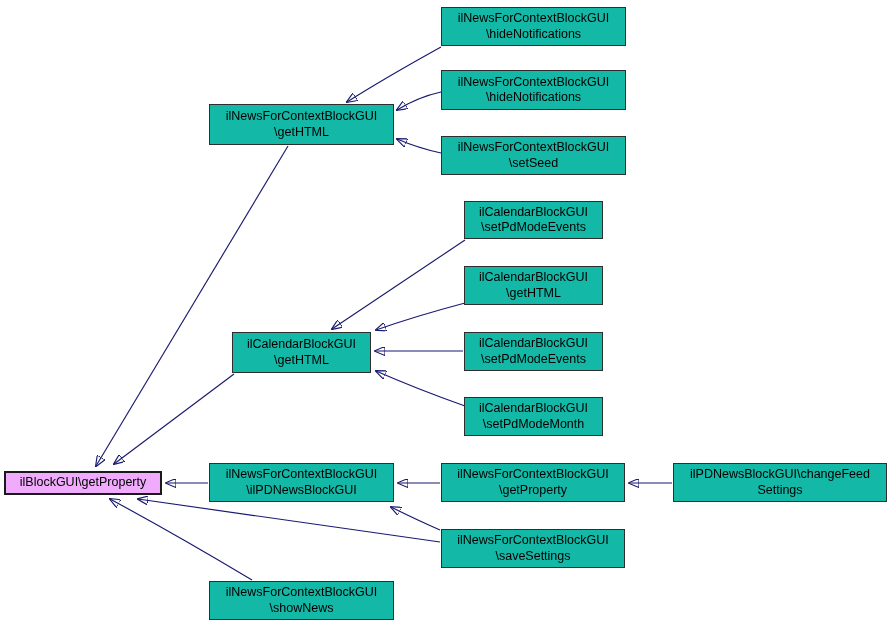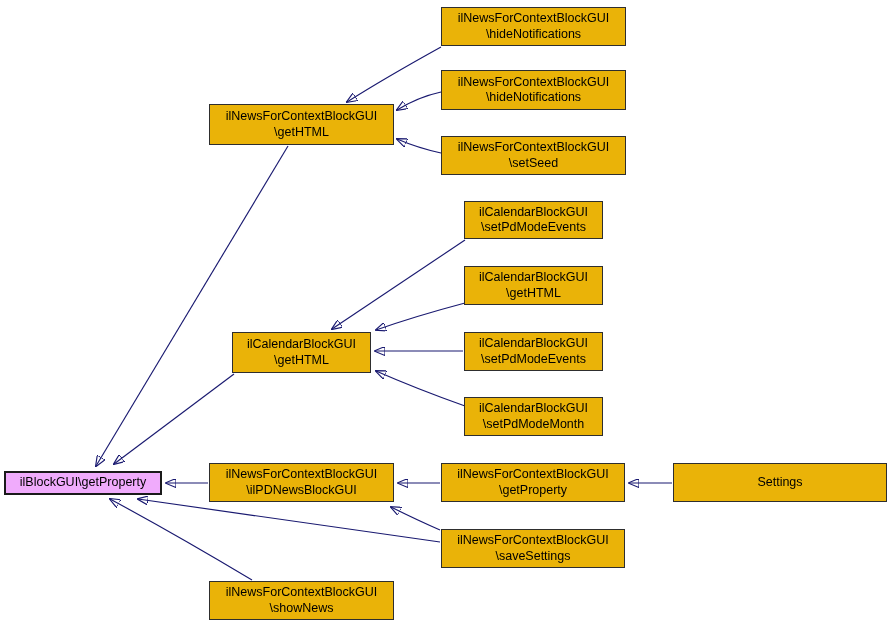--- a/index.html
+++ b/index.html
@@ -8,21 +8,21 @@
     width:892px;height:627px;
     background:#ffffff;
     font-family:"Liberation Sans",sans-serif;
     overflow:hidden;
   }
   .edges{position:absolute;left:0;top:0;width:892px;height:627px;}
   .edges path{fill:none;stroke:#191970;stroke-width:1.15px;}
   .node{
     position:absolute;
     box-sizing:border-box;
-    background:#eab308;
+    background:#14b8a6;
     border:1px solid #2e2e2e;
     display:flex;flex-direction:column;
     align-items:center;justify-content:center;
     text-align:center;
     font-size:12.5px;line-height:15.5px;color:#000000;
     white-space:nowrap;
     cursor:pointer;
   }
   .node.highlight{
     background:#f0abfc;
@@ -113,20 +113,21 @@
     <span>ilNewsForContextBlockGUI</span>
     <span>\ilPDNewsBlockGUI</span>
   </div>
 
   <div class="node" style="left:441px;top:463px;width:184px;height:39px">
     <span>ilNewsForContextBlockGUI</span>
     <span>\getProperty</span>
   </div>
 
   <div class="node" style="left:673px;top:463px;width:214px;height:39px">
+    <span>ilPDNewsBlockGUI\changeFeed</span>
     <span>Settings</span>
   </div>
 
   <div class="node" style="left:441px;top:529px;width:184px;height:39px">
     <span>ilNewsForContextBlockGUI</span>
     <span>\saveSettings</span>
   </div>
 
   <div class="node" style="left:209px;top:581px;width:185px;height:39px">
     <span>ilNewsForContextBlockGUI</span>

